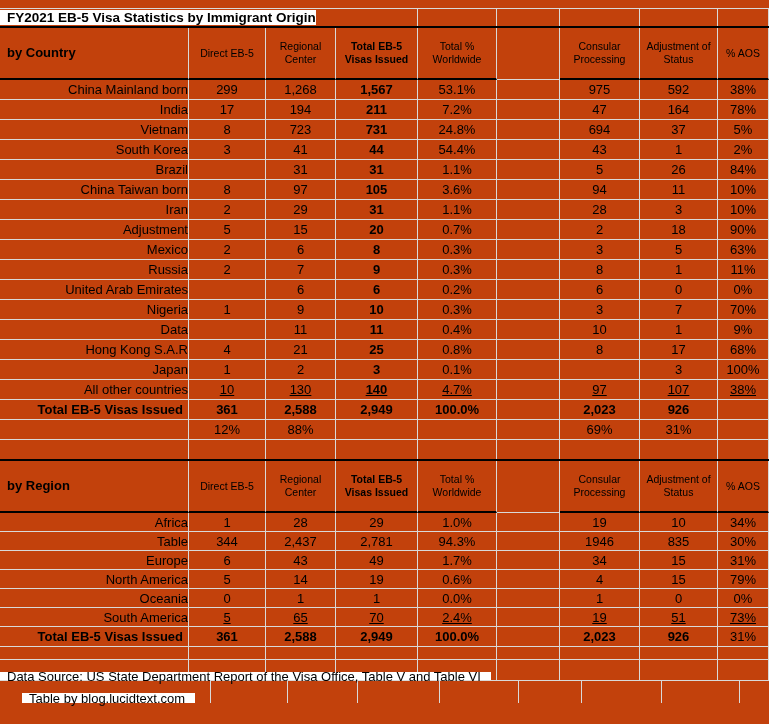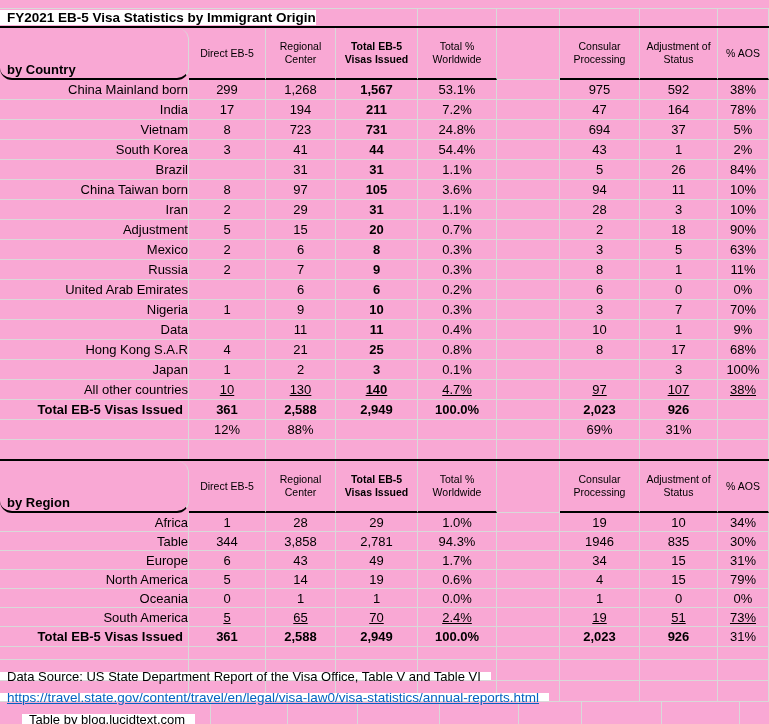--- a/index.html
+++ b/index.html
@@ -1,39 +1,39 @@
 <!DOCTYPE html>
 <html><head>
 <meta charset="utf-8">
 <style>
   html,body{margin:0;padding:0;background:#fff;}
   .sheet{
-    width:769px;height:724px;background:#f9a8d4;position:relative;overflow:hidden;
+    width:769px;height:724px;background:#c2410c;position:relative;overflow:hidden;
     font-family:"Liberation Sans",sans-serif;color:#000;
   }
   .topstrip{height:8px;border-bottom:1px solid #d9d9d9;}
   
   .title-row{display:grid;grid-template-columns:418px 79px 63px 80px 78px 51px;
     height:17px;border-bottom:2px solid #000;}
   .title-row .tc{border-right:1px solid #d9d9d9;box-sizing:border-box;overflow:visible;}
   .title-row .tc.main{display:flex;align-items:center;}
   .title-text{font-weight:bold;font-size:13.5px;white-space:nowrap;padding-left:7px;background:#fff;position:relative;z-index:1;}
   
   .row{display:grid;grid-template-columns:189px 77px 70px 82px 79px 63px 80px 78px 51px;
     box-sizing:border-box;}
   .c{border-right:1px solid #d9d9d9;box-sizing:border-box;display:flex;align-items:center;
     justify-content:center;font-size:13px;white-space:nowrap;overflow:hidden;}
   
   .hrow{height:52px;}
   .hrow.topline{border-top:2px solid #000;height:54px;}
   .hrow .c{border-bottom:2px solid #000;white-space:normal;font-size:10.5px;line-height:13px;
     text-align:center;padding:0 3px;}
   .hrow .c.hgap{border-bottom:1px solid #d9d9d9;}
-  .hrow .c.group{font-weight:bold;font-size:13px;justify-content:flex-start;align-items:flex-end;
-    text-align:left;padding:0 0 2px 7px;white-space:nowrap;border-radius:12px;}
+  .hrow .c.group{font-weight:bold;font-size:13px;justify-content:flex-start;
+    text-align:left;padding:0 0 2px 7px;white-space:nowrap;}
   
   .drow{height:20px;border-bottom:1px solid #d9d9d9;}
   .drow.r19{height:19px;}
   .c.name{justify-content:flex-end;padding-left:7px;}
   .c.tlabel{justify-content:flex-end;padding-right:5px;}
   .b{font-weight:bold;}
   span.u{text-decoration:underline;}
   
   .gridbg{
     background-image:linear-gradient(#d9d9d9,#d9d9d9),linear-gradient(#d9d9d9,#d9d9d9),
@@ -622,21 +622,21 @@
         </div>
       </div>
       <div class="row drow r19">
         <div class="c name">
           <span>Table</span>
         </div>
         <div class="c">
           <span>344</span>
         </div>
         <div class="c">
-          <span>3,858</span>
+          <span>2,437</span>
         </div>
         <div class="c">
           <span>2,781</span>
         </div>
         <div class="c">
           <span>94.3%</span>
         </div>
         <div class="c"></div>
         <div class="c">
           <span>1946</span>
@@ -781,20 +781,17 @@
         </div>
         <div class="c">
           <span>31%</span>
         </div>
       </div>
       <div class="spacerB gridbg"></div>
     </div>
 
   <div class="frow gridbg" style="height:21px">
     <span class="ftxt">Data Source: US State Department Report of the Visa Office, Table V and Table VI</span>
-  </div>
-  <div class="frow gridbg" style="height:21px">
-    <a class="ftxt link">https://travel.state.gov/content/travel/en/legal/visa-law0/visa-statistics/annual-reports.html</a>
   </div>
   <div class="frow gridbg last" style="height:22px">
     <span class="ftxt">Table by blog.lucidtext.com</span>
   </div>
 </div>
 
 </body></html>

